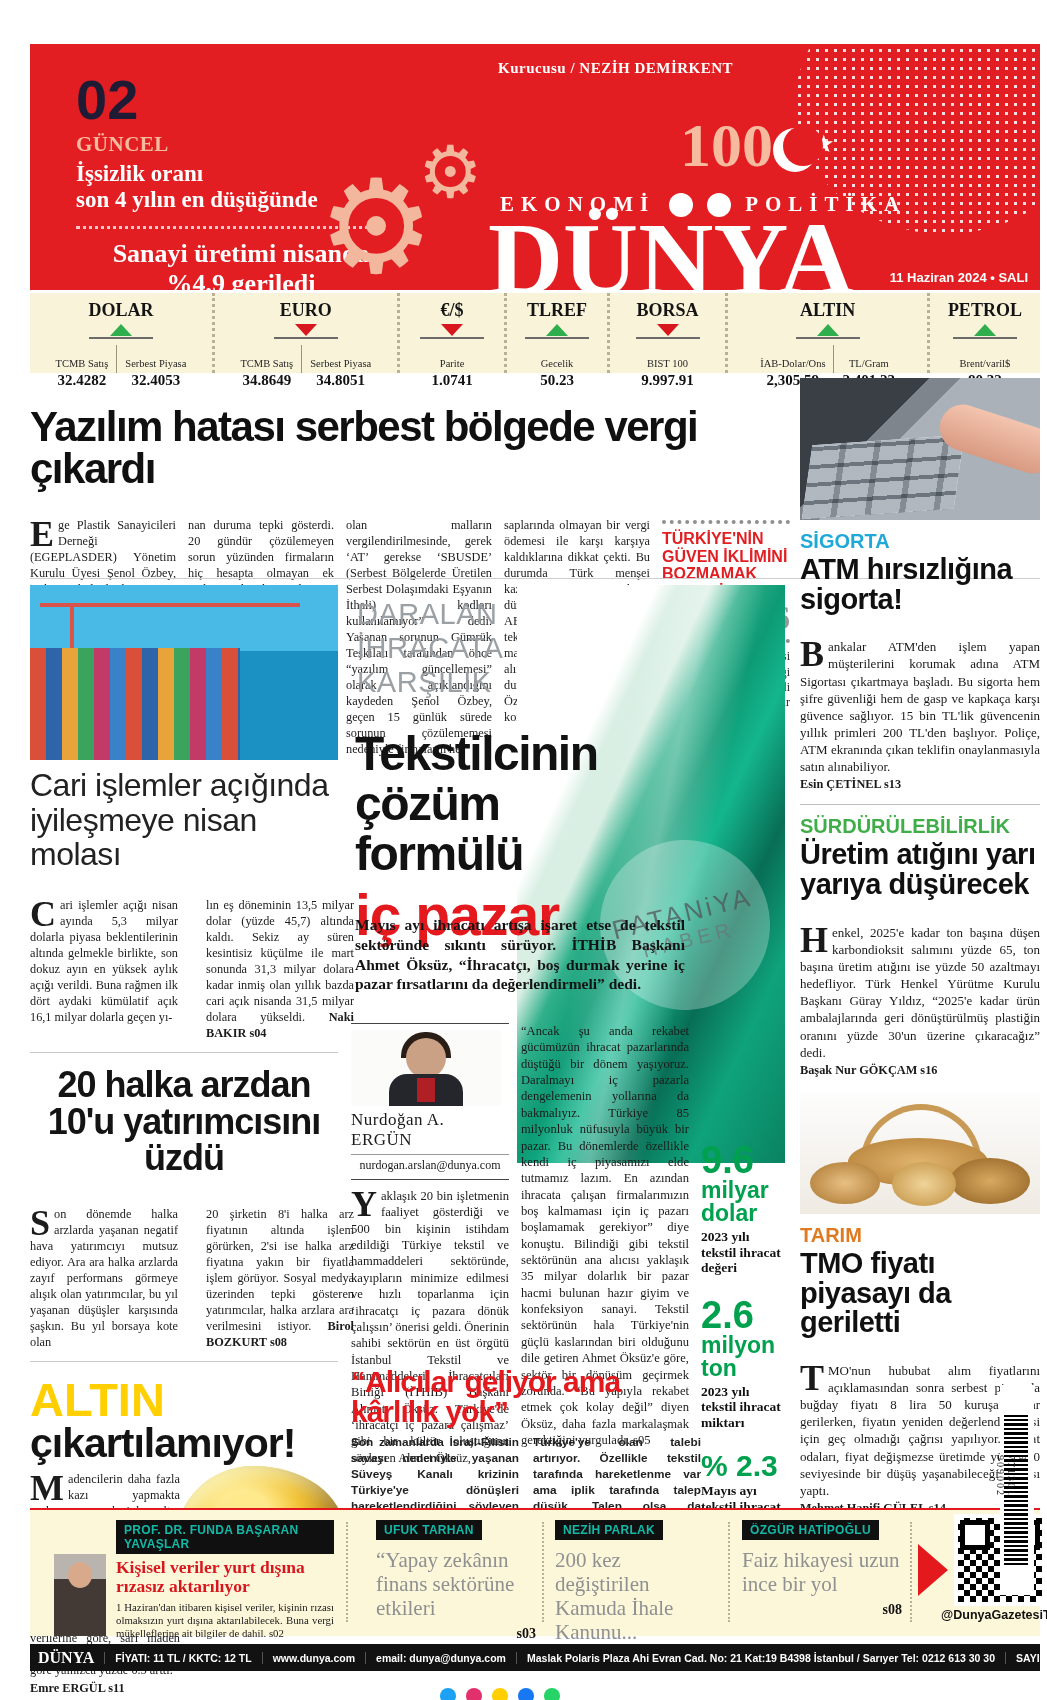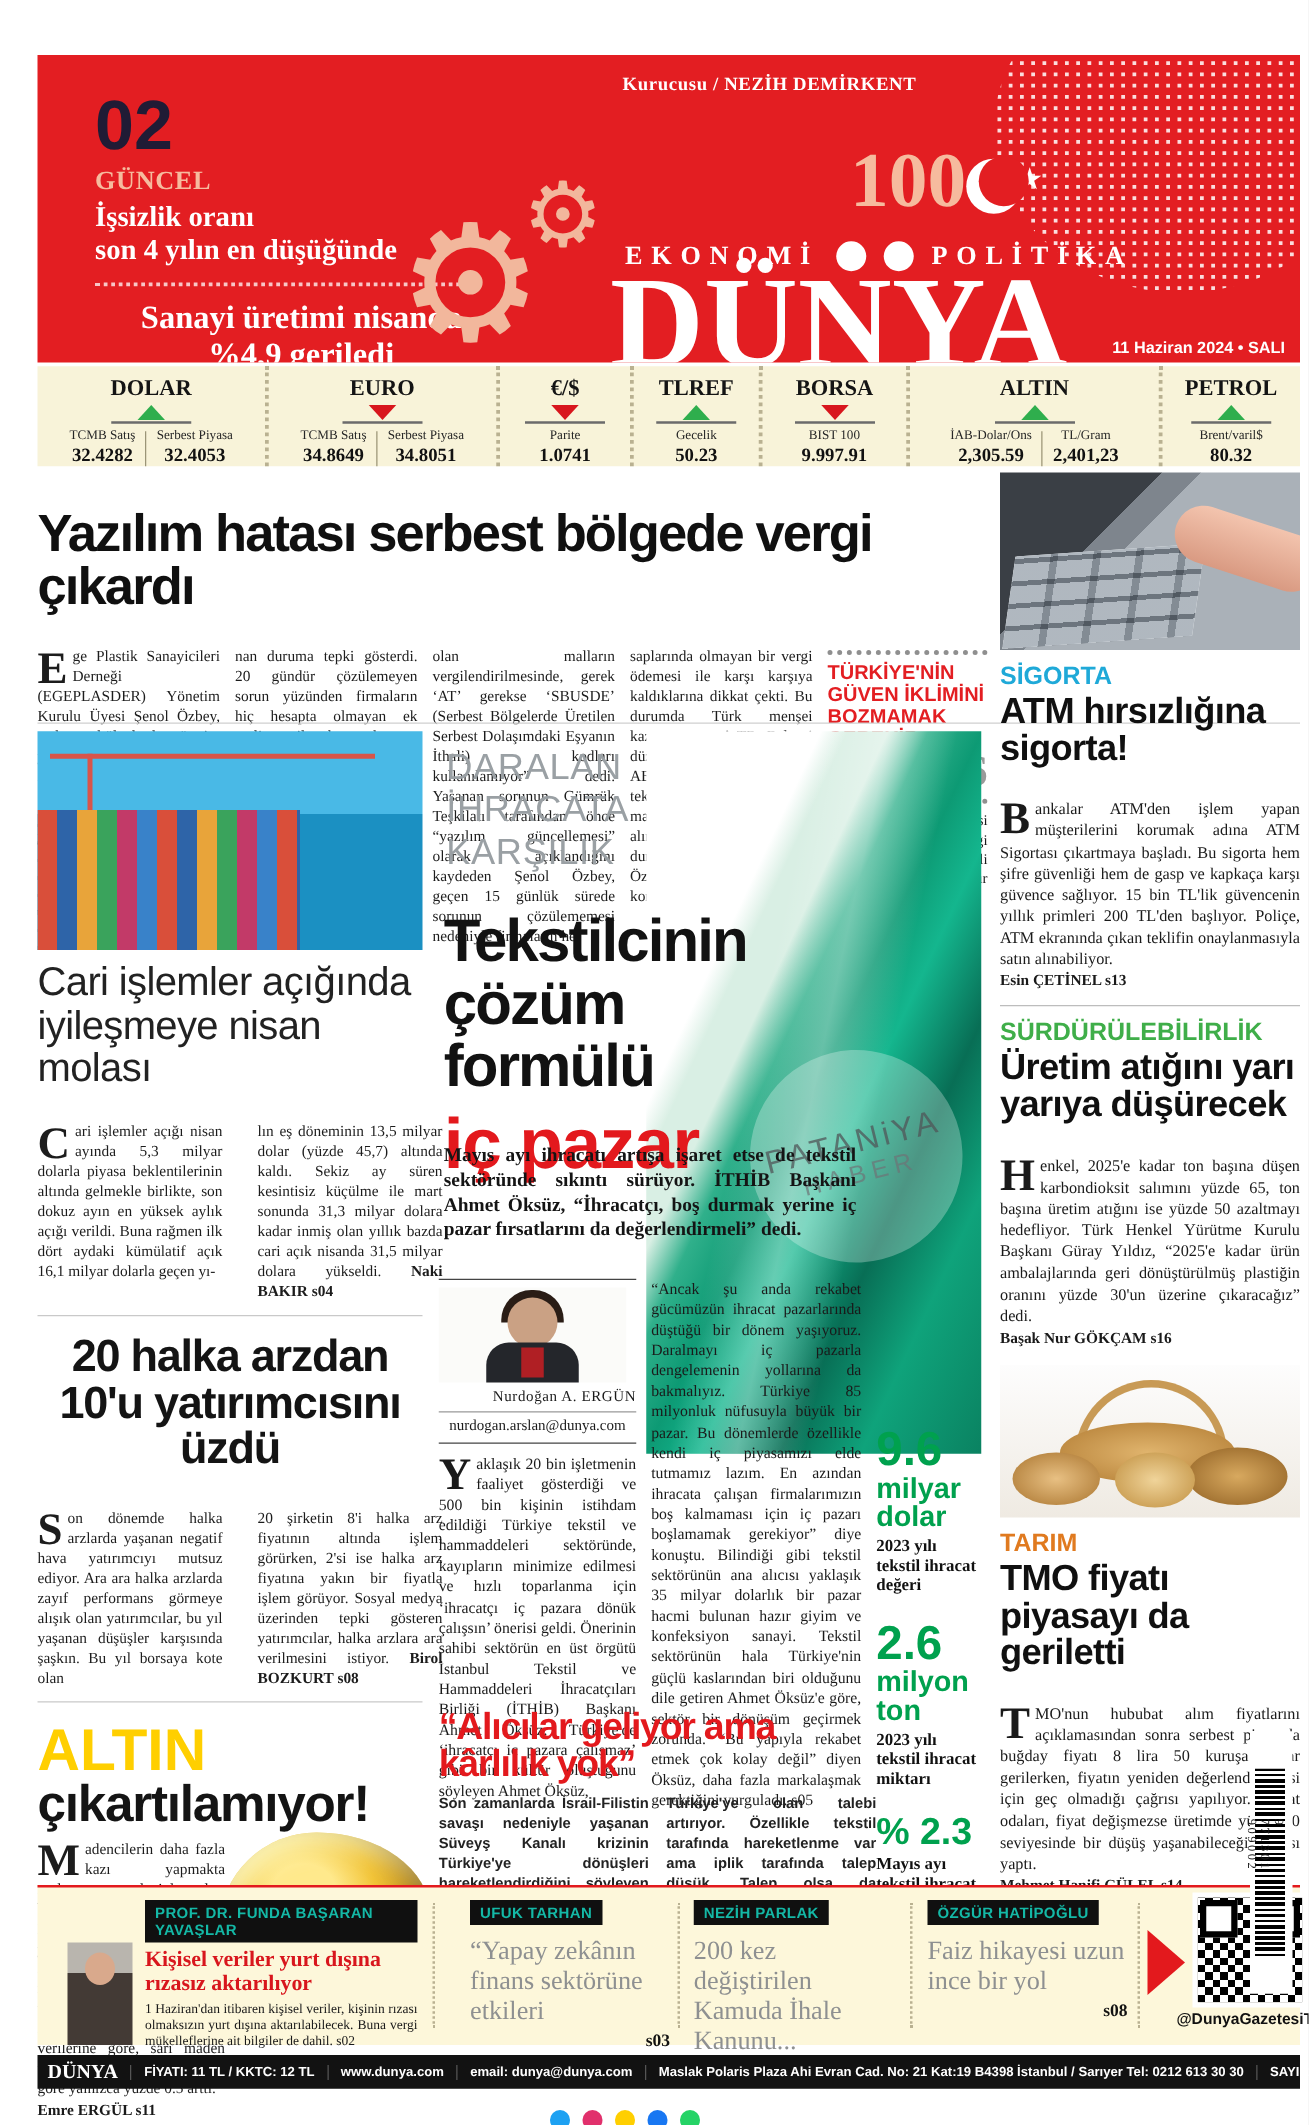--- a/index.html
+++ b/index.html
@@ -36,21 +36,21 @@
   .ticker{position:absolute;left:30px;top:293px;width:1010px;height:80px;background:#f8f3d9;display:flex;}
   .tcell{display:flex;flex-direction:column;align-items:center;justify-content:flex-start;padding-top:8px;
          border-left:3px dotted #b9b191;min-width:0;}
   .tcell:first-child{border-left:none;}
   .tname{font-weight:bold;font-size:18px;color:#141414;line-height:1;}
   .arrwrap{margin-top:5px;width:64px;border-bottom:2px solid #6b6b6b;display:flex;justify-content:center;padding-bottom:1px;}
   .arr{width:0;height:0;border-left:11px solid transparent;border-right:11px solid transparent;}
   .arr.up{border-bottom:12px solid #2fae4d;}
   .arr.down{border-top:12px solid #d8161d;border-bottom:none;}
   .tpairs{display:flex;align-items:flex-start;gap:8px;margin-top:4px;}
-  .tpair{display:flex;flex-direction:column;align-items:center;}
+  .tpair{display:flex;flex-direction:column;align-items:center;margin-top:15px;}
   .tlabel{font-size:10.5px;color:#262626;line-height:1.2;}
   .tval{font-weight:bold;font-size:15px;color:#111;line-height:1.3;}
   .tdiv{width:1px;height:28px;background:#9b9577;margin-top:2px;}
   .col-body{font-size:12.3px;line-height:1.3;text-align:justify;color:#1c1c1c;}
   .dcap::first-letter{float:left;font-size:36px;line-height:.8;padding:2px 4px 0 0;font-weight:bold;}
   .byline{font-weight:bold;font-size:12.3px;margin-top:2px;}
   .rule{border-top:1px solid #c9c9c9;}
   
   .lead{position:absolute;left:30px;top:378px;width:758px;}
   .lead-head{font-family:"Liberation Sans",sans-serif;font-weight:bold;font-size:42px;letter-spacing:-1.5px;
@@ -128,21 +128,21 @@
   .feat-row{position:absolute;left:6px;top:438px;width:434px;display:flex;gap:12px;}
   .fcol1{width:158px;flex:0 0 auto;}
   .fcol2{width:168px;flex:0 0 auto;}
   .fstats{width:84px;flex:0 0 auto;padding-top:120px;}
   .columnist{border-top:1px solid #444;border-bottom:1px solid #444;padding:6px 0;margin-bottom:8px;}
   .cphoto{position:relative;width:150px;height:76px;background:#fbfbf9;overflow:hidden;}
   .chead{position:absolute;left:55px;top:8px;width:40px;height:40px;border-radius:50%;background:#caa184;}
   .chair{position:absolute;left:50px;top:2px;width:50px;height:26px;border-radius:24px 24px 0 0;background:#2a1d16;}
   .cbody{position:absolute;left:38px;top:44px;width:74px;height:34px;border-radius:18px 18px 0 0;background:#24262b;}
   .cshirt{position:absolute;left:66px;top:48px;width:18px;height:24px;background:#b01f24;}
-  .cname{font-size:12px;font-weight:400;letter-spacing:.5px;text-align:right;margin-top:4px;}
+  .cname{font-size:17px;font-weight:400;letter-spacing:.5px;text-align:left;margin-top:4px;}
   .cmail{font-size:12px;text-align:center;border-top:1px solid #999;margin-top:4px;padding-top:3px;}
   .fbody{font-size:12.6px;line-height:1.3;text-align:justify;}
   .stat{margin-bottom:22px;}
   .stat-val{color:#00a14e;font-family:"Liberation Sans",sans-serif;font-weight:bold;font-size:38px;line-height:.9;}
   .stat-unit{color:#00a14e;font-family:"Liberation Sans",sans-serif;font-weight:bold;font-size:23px;line-height:1;margin-top:2px;}
   .stat-desc{font-weight:bold;font-size:13.5px;line-height:1.15;margin-top:4px;color:#111;}
   .quote{position:absolute;left:6px;top:782px;width:356px;}
   .quote-head{color:#e3191d;font-family:"Liberation Sans",sans-serif;font-weight:bold;font-size:30px;
               letter-spacing:-1px;line-height:1;}
   .quote-cols{display:flex;gap:14px;margin-top:8px;}

